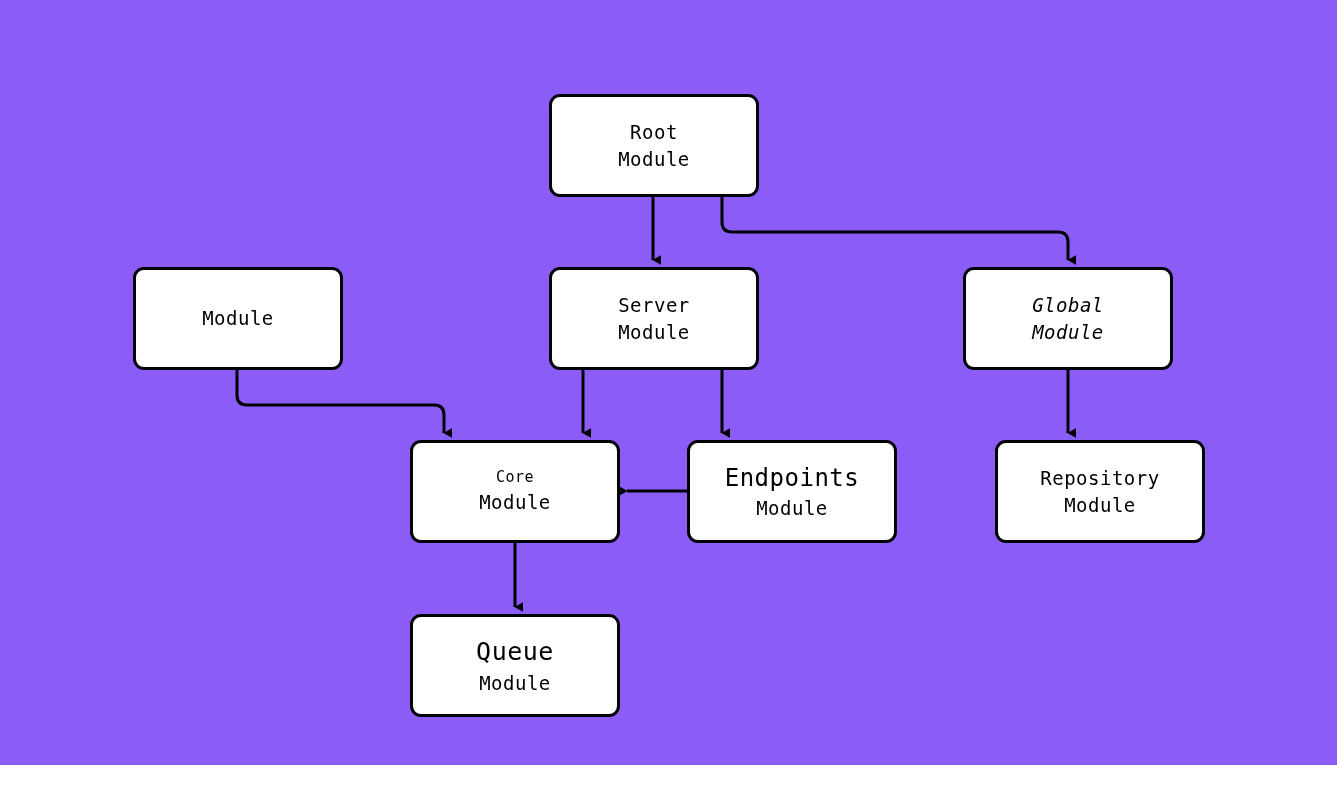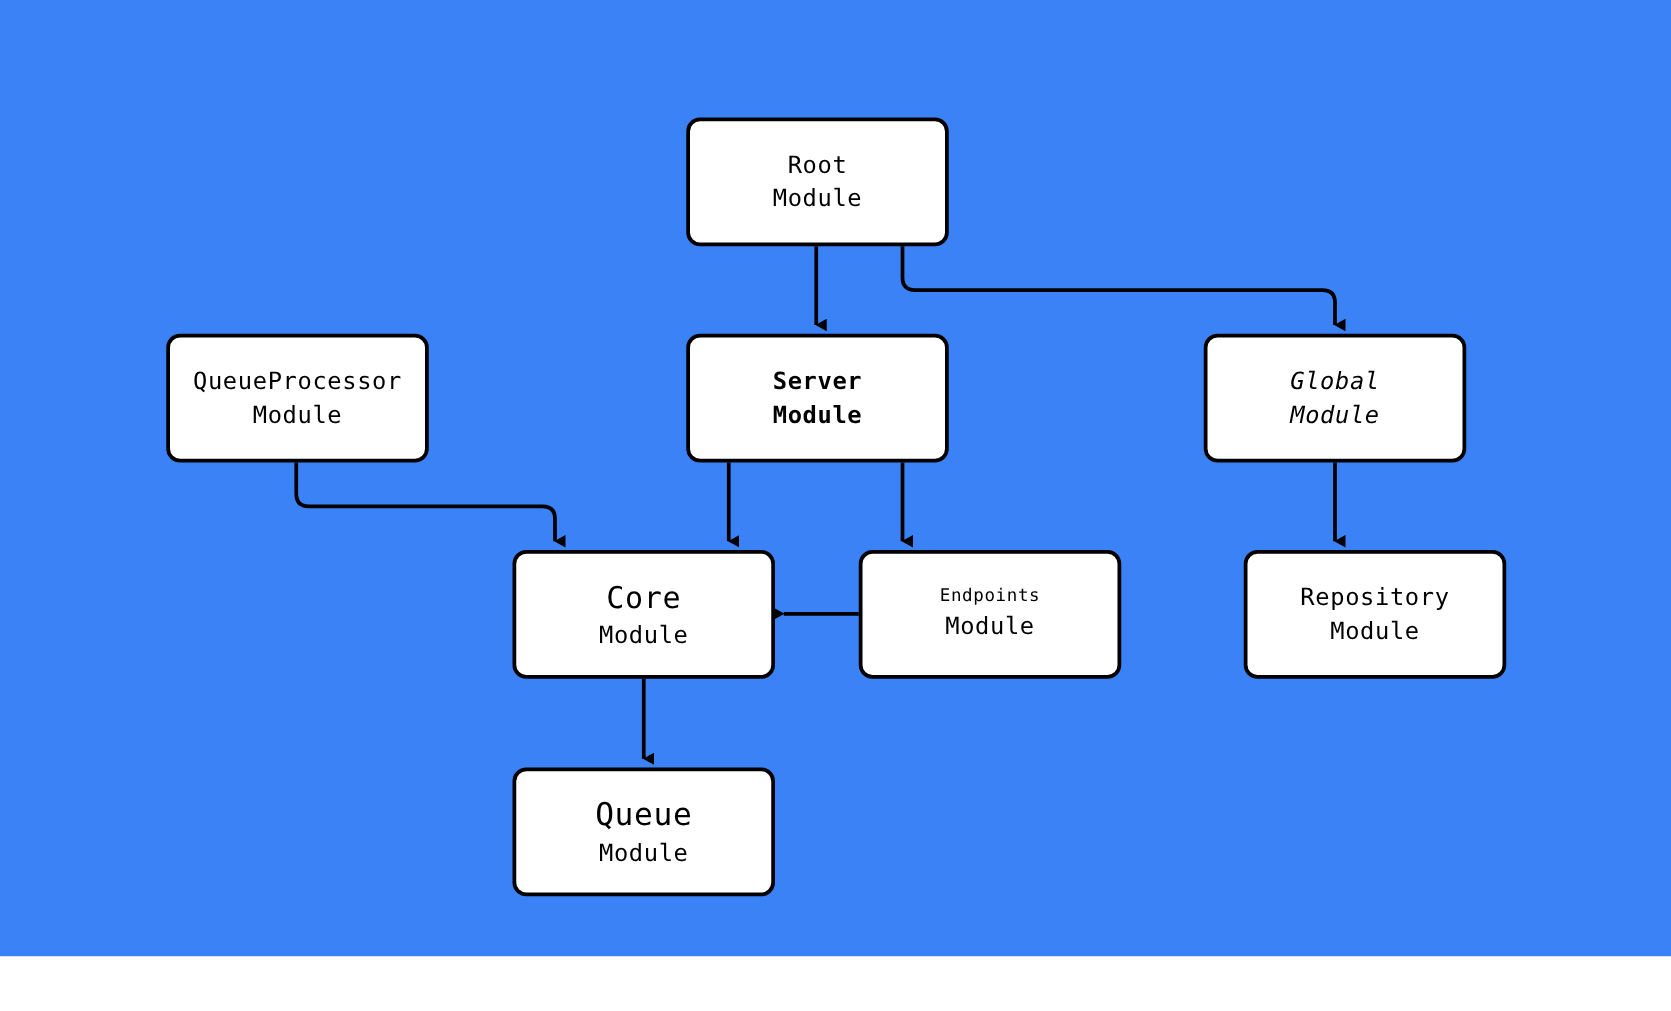--- a/index.html
+++ b/index.html
@@ -11,21 +11,21 @@
   body {
     width: 1337px;
     height: 809px;
     font-family: "DejaVu Sans Mono", "Liberation Mono", monospace;
     overflow: hidden;
   }
   #diagram-canvas {
     position: relative;
     width: 1337px;
     height: 765px;
-    background: #3b82f6;
+    background: #8b5cf6;
   }
   #edge-layer {
     position: absolute;
     left: 0;
     top: 0;
     width: 1337px;
     height: 809px;
   }
   #node-layer {
     position: absolute;
@@ -81,37 +81,36 @@
         <path d="M 515 543 L 515 607" stroke="#000000" stroke-width="3" fill="none" marker-end="url(#arrow-down)"></path>
       </g>
   </svg>
 
   <div id="node-layer">
       <div class="node" style="left: 549px; top: 94px; width: 210px; height: 103px; border-width: 3px; border-color: rgb(0, 0, 0); border-radius: 11px;">
         <span class="node-line" style="font-size: 19px;">Root</span>
         <span class="node-line" style="font-size: 19px;">Module</span>
       </div>
       <div class="node" style="left: 133px; top: 267px; width: 210px; height: 103px; border-width: 3px; border-color: rgb(0, 0, 0); border-radius: 11px;">
-        <span class="node-line" style="font-size: 19px;">QueueProcessor</span>
         <span class="node-line" style="font-size: 19px;">Module</span>
       </div>
-      <div class="node" style="left: 549px; top: 267px; width: 210px; height: 103px; border-width: 3px; border-color: rgb(0, 0, 0); border-radius: 11px; font-weight: bold;">
+      <div class="node" style="left: 549px; top: 267px; width: 210px; height: 103px; border-width: 3px; border-color: rgb(0, 0, 0); border-radius: 11px;">
         <span class="node-line" style="font-size: 19px;">Server</span>
         <span class="node-line" style="font-size: 19px;">Module</span>
       </div>
       <div class="node" style="left: 963px; top: 267px; width: 210px; height: 103px; border-width: 3px; border-color: rgb(0, 0, 0); border-radius: 11px; font-style: italic;">
         <span class="node-line" style="font-size: 19px;">Global</span>
         <span class="node-line" style="font-size: 19px;">Module</span>
       </div>
       <div class="node" style="left: 410px; top: 440px; width: 210px; height: 103px; border-width: 3px; border-color: rgb(0, 0, 0); border-radius: 11px;">
-        <span class="node-line" style="font-size: 24px;">Core</span>
+        <span class="node-line" style="font-size: 15px;">Core</span>
         <span class="node-line" style="font-size: 19px;">Module</span>
       </div>
       <div class="node" style="left: 687px; top: 440px; width: 210px; height: 103px; border-width: 3px; border-color: rgb(0, 0, 0); border-radius: 11px;">
-        <span class="node-line" style="font-size: 14px;">Endpoints</span>
+        <span class="node-line" style="font-size: 24px;">Endpoints</span>
         <span class="node-line" style="font-size: 19px;">Module</span>
       </div>
       <div class="node" style="left: 963px; top: 440px; width: 210px; height: 103px; border-width: 3px; border-color: rgb(0, 0, 0); border-radius: 11px; margin-left: 32px;">
         <span class="node-line" style="font-size: 19px;">Repository</span>
         <span class="node-line" style="font-size: 19px;">Module</span>
       </div>
       <div class="node" style="left: 410px; top: 614px; width: 210px; height: 103px; border-width: 3px; border-color: rgb(0, 0, 0); border-radius: 11px;">
         <span class="node-line" style="font-size: 25px;">Queue</span>
         <span class="node-line" style="font-size: 19px;">Module</span>
       </div>

